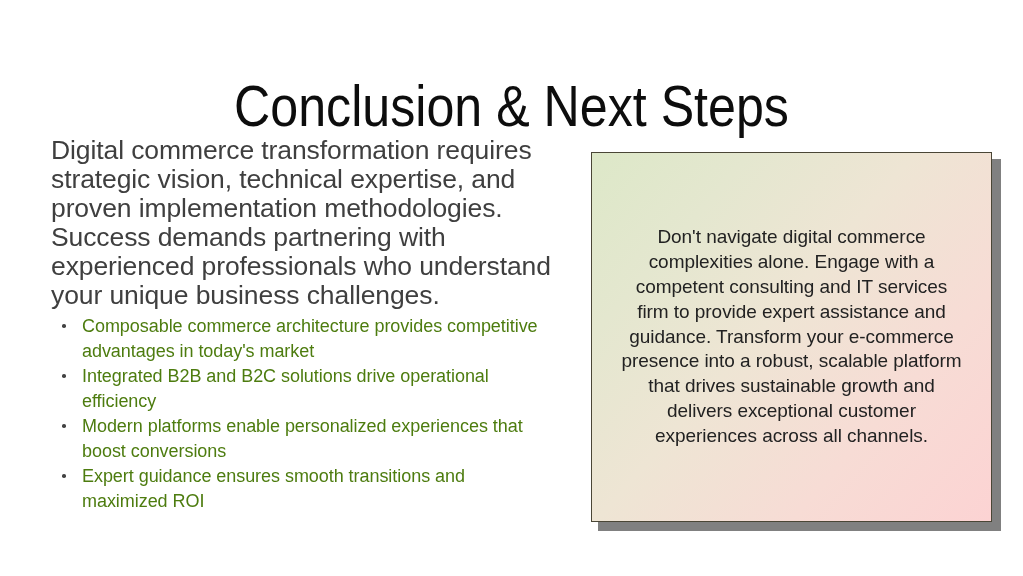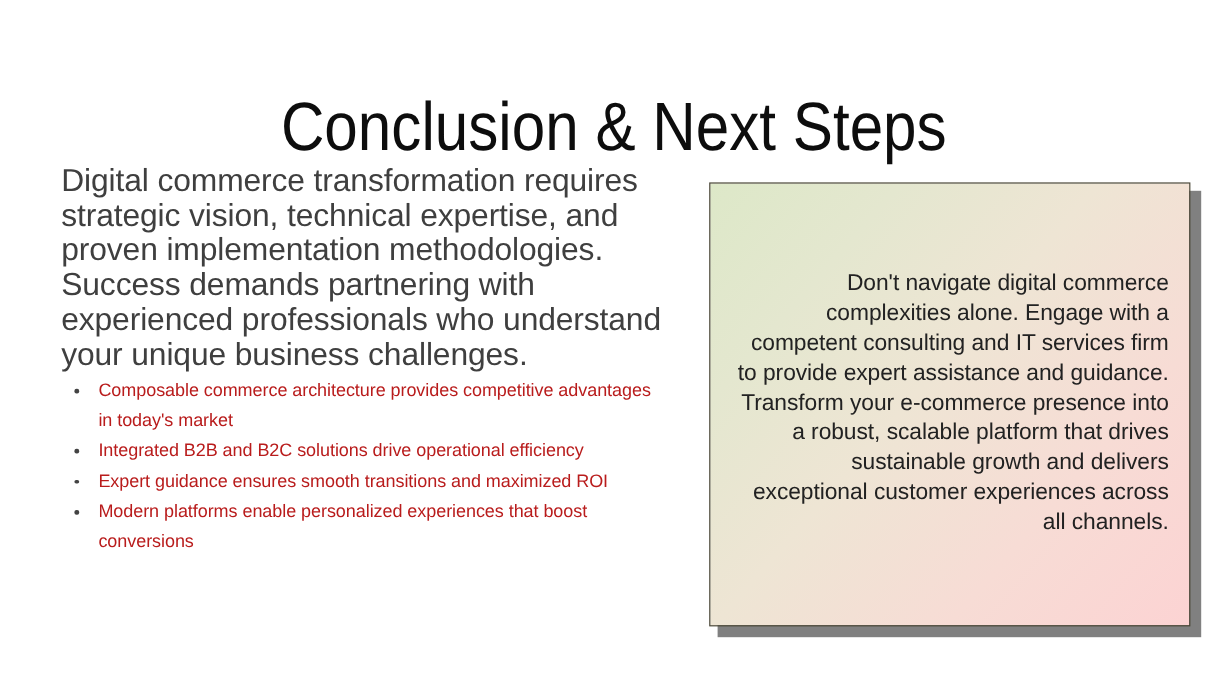--- a/index.html
+++ b/index.html
@@ -62,24 +62,24 @@
     list-style: none;
     margin: 4px 0 0 0;
     padding: 0;
   }
 
   .bullet-item {
     position: relative;
     padding-left: 31px;
     margin: 0 0 1px 0;
     font-family: "Liberation Sans", sans-serif;
-    font-size: 15px;
+    font-size: 18px;
     font-weight: 400;
     line-height: 24.5px;
-    color: #b91c1c;
+    color: #4d7c0f;
     letter-spacing: -0.05px;
   }
 
   .bullet-item .bullet-dot {
     position: absolute;
     left: 11px;
     top: 10px;
     width: 3.5px;
     height: 3.5px;
     border-radius: 50%;
@@ -109,23 +109,23 @@
                 #e4e7cf 22%,
                 #eee5d4 45%,
                 #f7dcd5 72%,
                 #fcd3d3 100%);
     display: flex;
     align-items: center;
     justify-content: center;
   }
 
   .callout-text {
-    margin: 4px;
+    margin: 16px;
     padding: 0 13px;
-    text-align: right;
+    text-align: center;
     font-family: "Liberation Sans", sans-serif;
     font-size: 19px;
     font-weight: 400;
     line-height: 24.8px;
     color: #222222;
     letter-spacing: -0.05px;
   }
 </style>
 </head>
 <body>
@@ -142,25 +142,25 @@
       <li class="bullet-item">
         <span class="bullet-dot"></span>
         <span>Composable commerce architecture provides competitive advantages in today's market</span>
       </li>
       <li class="bullet-item">
         <span class="bullet-dot"></span>
         <span>Integrated B2B and B2C solutions drive operational efficiency</span>
       </li>
       <li class="bullet-item">
         <span class="bullet-dot"></span>
-        <span>Expert guidance ensures smooth transitions and maximized ROI</span>
+        <span>Modern platforms enable personalized experiences that boost conversions</span>
       </li>
       <li class="bullet-item">
         <span class="bullet-dot"></span>
-        <span>Modern platforms enable personalized experiences that boost conversions</span>
+        <span>Expert guidance ensures smooth transitions and maximized ROI</span>
       </li>
     </ul>
 
   </div>
 
   <div class="callout-shadow"></div>
 
   <div class="callout-box">
     <p class="callout-text">Don't navigate digital commerce complexities alone. Engage with a competent consulting and IT services firm to provide expert assistance and guidance. Transform your e-commerce presence into a robust, scalable platform that drives sustainable growth and delivers exceptional customer experiences across all channels.</p>
   </div>

